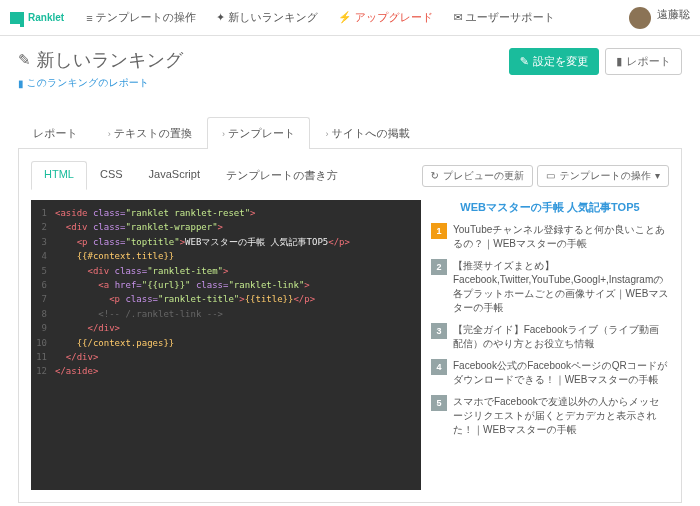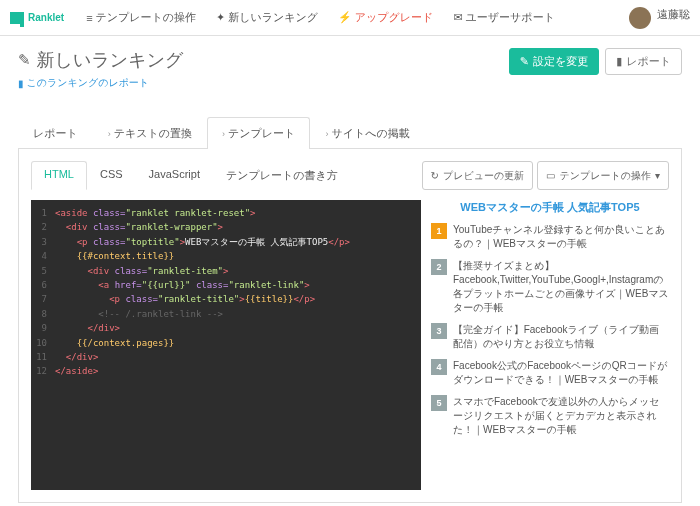--- a/index.html
+++ b/index.html
@@ -22,21 +22,21 @@
 .header-actions{margin-left:auto;display:flex;gap:6px}
 .btn{padding:5px 10px;border-radius:3px;font-size:11px;cursor:pointer;border:1px solid;display:inline-flex;align-items:center;gap:4px}
 .btn-green{background:#1abc9c;color:#fff;border-color:#1abc9c}
 .btn-default{background:#fff;color:#666;border-color:#ccc}
 .main{padding:0 18px 18px}
 .tabs-outer{border-bottom:1px solid #ddd;display:flex;margin-top:18px}
 .tab-outer{padding:8px 14px;font-size:11px;color:#555;cursor:pointer;border:1px solid transparent;border-bottom:none;position:relative;top:1px}
 .tab-outer.active{border-color:#ddd;background:#fff;border-radius:3px 3px 0 0}
 .tab-arrow{color:#999;font-size:9px;margin-right:3px}
 .panel{border:1px solid #ddd;border-top:none;padding:12px;background:#fff}
-.panel-toolbar{display:flex;margin-bottom:10px}
+.panel-toolbar{display:flex;align-items:center;margin-bottom:10px}
 .tabs-inner{display:flex;gap:0}
 .tab-inner{padding:6px 12px;font-size:11px;color:#555;cursor:pointer;border:1px solid transparent}
 .tab-inner.active{color:#1abc9c;border-color:#ddd;border-bottom-color:#fff;border-radius:3px 3px 0 0}
 .toolbar-actions{margin-left:auto;display:flex;gap:4px}
 .btn-sm{padding:3px 8px;font-size:10px}
 .content-split{display:flex;gap:10px}
 .editor{flex:0 0 390px;background:#2d2d2d;color:#ccc;font-family:Menlo,monospace;font-size:9px;line-height:1.6;padding:6px 0;height:290px;overflow:hidden}
 .ln{display:flex}
 .lno{width:24px;text-align:right;color:#666;padding-right:8px;user-select:none;flex-shrink:0}
 .code{white-space:pre}

